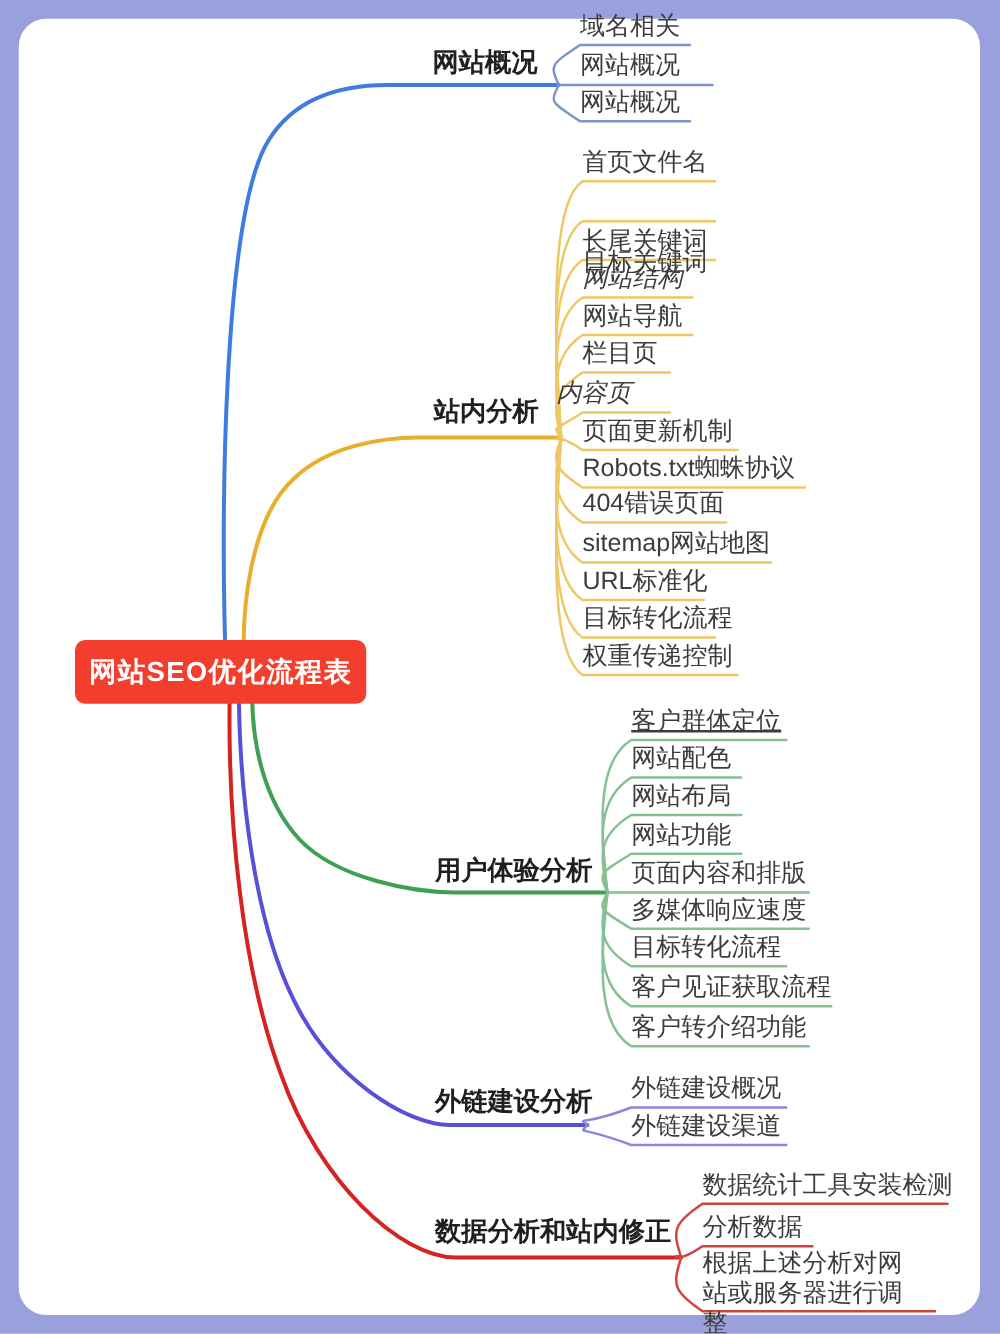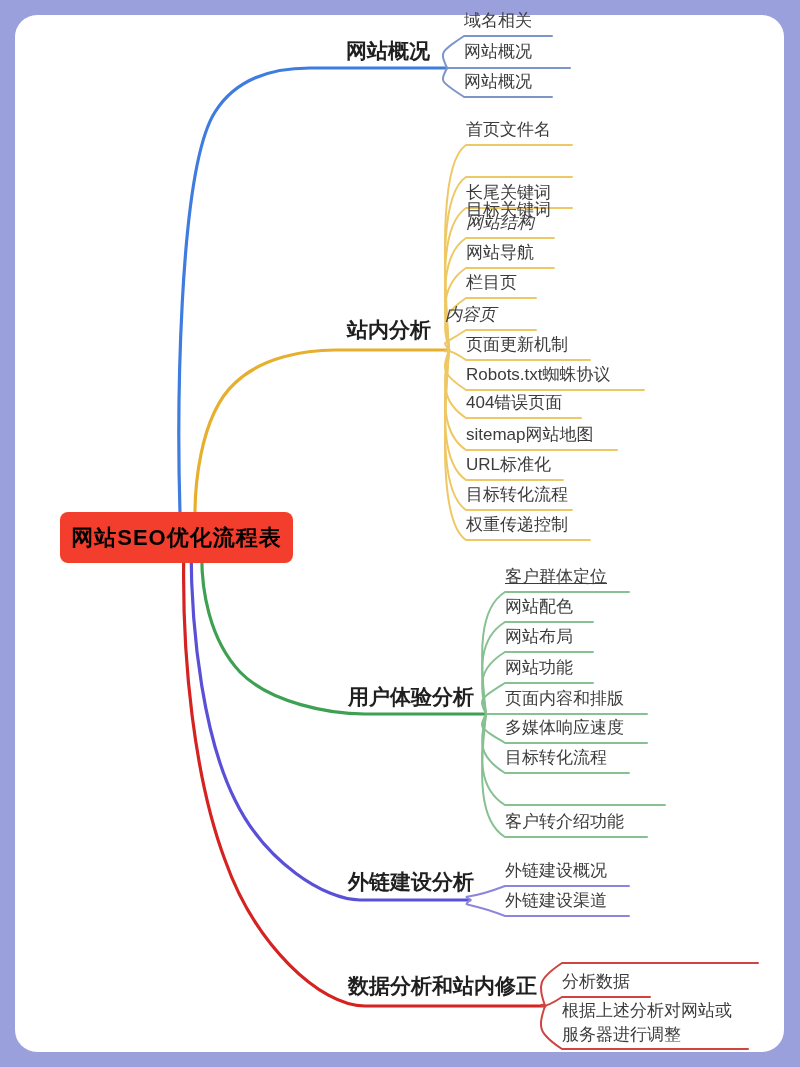--- a/index.html
+++ b/index.html
@@ -27,21 +27,21 @@
     font-size:22px;font-weight:700;letter-spacing:1px;
     box-sizing:border-box;
   }
   .branch-label{
     position:absolute;
     font-size:21px;font-weight:700;color:#1f1f1f;
     line-height:26px;white-space:nowrap;
   }
   .leaf{
     position:absolute;
-    font-size:17px;color:#3c3c3c;
+    font-size:20px;color:#3c3c3c;
     line-height:24px;white-space:nowrap;
   }
   .leaf.two-line{
     white-space:normal;
     width:176px;
   }
 </style>
 </head>
 <body>
 
@@ -80,21 +80,21 @@
       <path d="M 486 714 C 479 775.5 479 821 505 837 H 647" fill="none" stroke="#87c091" stroke-width="2" stroke-linecap="round"></path>
       <path d="M 191 545 C 191 640 205 740 235 800 C 265 862 325 900 360 900 L 470 900" fill="none" stroke="#5a50d7" stroke-width="3.2" stroke-linecap="round"></path>
       <path d="M 470 900 C 463 893 463 902 505 886 H 629" fill="none" stroke="#8c85dc" stroke-width="2" stroke-linecap="round"></path>
       <path d="M 470 900 C 463 908 463 900 505 916 H 629" fill="none" stroke="#8c85dc" stroke-width="2" stroke-linecap="round"></path>
       <path d="M 184 545 C 181 660 195 780 225 860 C 255 945 320 1006 365 1006 L 545 1006" fill="none" stroke="#d42321" stroke-width="3.2" stroke-linecap="round"></path>
       <path d="M 545 1006 C 538 984.5 538 979 562 963 H 758" fill="none" stroke="#cf4440" stroke-width="2" stroke-linecap="round"></path>
       <path d="M 545 1006 C 538 1001.5 538 1013 562 997 H 650" fill="none" stroke="#cf4440" stroke-width="2" stroke-linecap="round"></path>
       <path d="M 545 1006 C 538 1027.5 538 1033 562 1049 H 748" fill="none" stroke="#cf4440" stroke-width="2" stroke-linecap="round"></path>
     </svg>
 
-  <div class="root-node" id="root-node" style="background: rgb(244, 62, 45); color: #000000;">网站SEO优化流程表</div>
+  <div class="root-node" id="root-node" style="background: rgb(244, 62, 45); color: #ffffff;">网站SEO优化流程表</div>
 
   <div class="branch-label" style="left:346px;top:38px">网站概况</div>
 
   <div class="branch-label" style="left:347px;top:317px">站内分析</div>
 
   <div class="branch-label" style="left:348px;top:684px">用户体验分析</div>
 
   <div class="branch-label" style="left:348px;top:869px">外链建设分析</div>
 
   <div class="branch-label" style="left:348px;top:973px">数据分析和站内修正</div>
@@ -115,18 +115,20 @@
     <div class="leaf" style="left: 466px; top: 453px;">URL标准化</div>
     <div class="leaf" style="left: 466px; top: 483px;">目标转化流程</div>
     <div class="leaf" style="left: 466px; top: 513px;">权重传递控制</div>
     <div class="leaf" style="left: 505px; top: 565px; text-decoration: underline;">客户群体定位</div>
     <div class="leaf" style="left: 505px; top: 595px;">网站配色</div>
     <div class="leaf" style="left: 505px; top: 625px;">网站布局</div>
     <div class="leaf" style="left: 505px; top: 656px;">网站功能</div>
     <div class="leaf" style="left: 505px; top: 687px;">页面内容和排版</div>
     <div class="leaf" style="left: 505px; top: 716px;">多媒体响应速度</div>
     <div class="leaf" style="left: 505px; top: 746px;">目标转化流程</div>
+    <div class="leaf" style="left: 505px; top: 778px;">客户见证获取流程</div>
     <div class="leaf" style="left: 505px; top: 810px;">客户转介绍功能</div>
     <div class="leaf" style="left: 505px; top: 859px;">外链建设概况</div>
     <div class="leaf" style="left: 505px; top: 889px;">外链建设渠道</div>
+    <div class="leaf" style="left: 562px; top: 936px;">数据统计工具安装检测</div>
     <div class="leaf" style="left: 562px; top: 970px;">分析数据</div>
     <div class="leaf two-line" style="left: 562px; top: 999px;">根据上述分析对网站或服务器进行调整</div>
   </div>
 
 </body></html>

